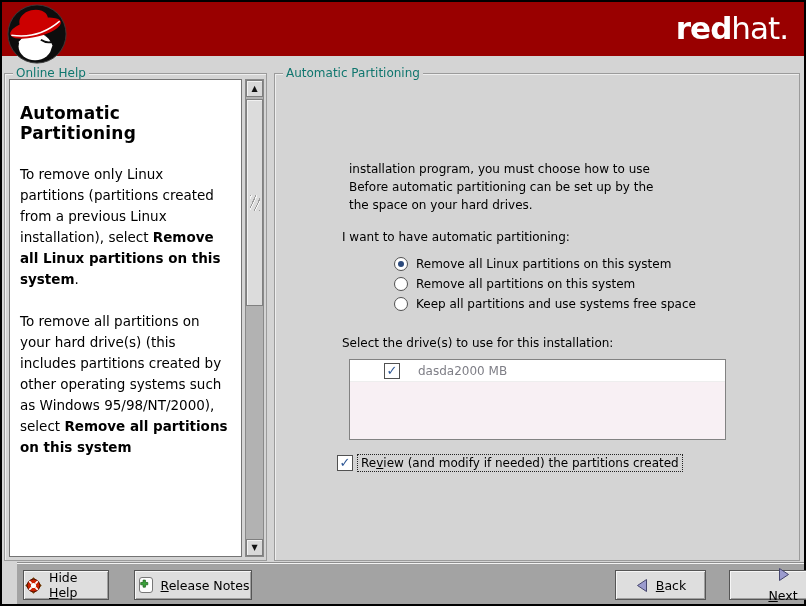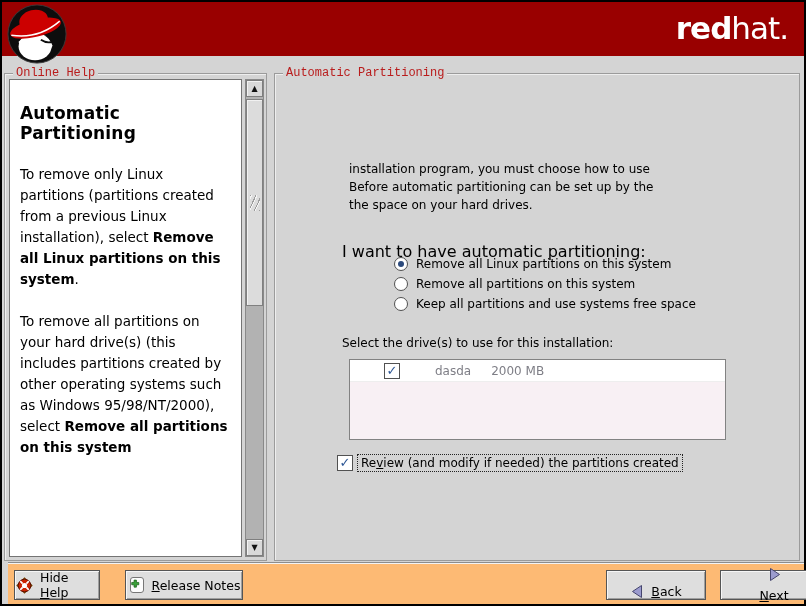--- a/index.html
+++ b/index.html
@@ -16,21 +16,21 @@
   .brand .b { font-weight:bold; }
   .logo { position:absolute; left:6px; top:3px; width:62px; height:62px; z-index:5; }
 
   
   .frame {
     position:absolute; border:1px solid #9b9b9b;
     box-shadow: inset 1px 1px 0 #eeeeee;
   }
   .frame-label {
     position:absolute; top:-8px; left:8px; background:#d4d4d4; padding:0 3px;
-    font-size:12px; color:#b91c1c; white-space:nowrap;font-family:Liberation Mono, monospace;
+    font-size:12px; color:#0f766e; white-space:nowrap;
   }
   .left-frame  { left:4px;  top:73px; width:263px; height:488px; }
   .main-frame  { left:274px; top:73px; width:526px; height:488px; }
 
   
   .help-view {
     position:absolute; left:4px; top:5px; width:233px; height:478px;
     background:#fff; border:1px solid #747474; overflow:hidden;
   }
   .help-content { padding:0 10px; color:#000; }
@@ -53,62 +53,62 @@
     position:absolute; left:0; top:19px; width:17px; height:207px;
     background:#dcdcdc; border:1px solid #808080; box-shadow:inset 1px 1px 0 #f1f1f1;
   }
   .grip {
     position:absolute; left:3px; top:50%; margin-top:-8px; width:10px; height:16px;
     background:repeating-linear-gradient(115deg,#9c9c9c 0 1px,#f5f5f5 1px 2px,rgba(0,0,0,0) 2px 5px);
   }
 
   
   .intro { position:absolute; left:74px; top:86px; font-size:12px; line-height:18px; color:#000; }
-  .q-label { position:absolute; left:67px; top:168px; font-size:16px; }
+  .q-label { position:absolute; left:67px; top:156px; font-size:12px; }
   .radio-row { position:absolute; left:119px; height:18px; display:flex; align-items:center; gap:8px; font-size:12px; }
   .radio {
     width:14px; height:14px; border-radius:50%; background:#fff;
     border:1px solid #515151; position:relative; flex:0 0 auto;
   }
   .radio .dot { position:absolute; left:3px; top:3px; width:6px; height:6px; border-radius:50%; background:#2c4a7c; display:none; }
   .radio.sel .dot { display:block; }
 
   .drives-label { position:absolute; left:67px; top:262px; font-size:12px;text-align:right; }
   .listbox {
     position:absolute; left:74px; top:285px; width:377px; height:81px;
     background:#f8f0f4; border:1px solid #828282;
   }
   .list-row { height:22px; background:#fff; border-bottom:1px solid #eee; display:flex; align-items:center; font-size:12px; color:#7e7e86; }
   .list-row .cb { margin-left:34px; }
-  .drive-name { margin-left:35px; }
-  .drive-size { margin-left:20px; }
+  .drive-name { margin-left:18px; }
+  .drive-size { }
 
   .cb {
     width:16px; height:16px; background:#fff; border:1px solid #515151;
     color:#2c5694; font-weight:bold; font-size:13px; line-height:14px; text-align:center;
     flex:0 0 auto;
   }
   .review-row { position:absolute; left:62px; top:380px; display:flex; align-items:center; gap:4px; }
   .review-label { font-size:12px; border:1px dotted #222; padding:1px 3px; }
   .u { text-decoration:underline; }
 
   
   .footer {
-    position:absolute; left:8px; right:2px; bottom:2px; height:42px; background:#fdba74;
+    position:absolute; left:17px; right:2px; bottom:2px; height:42px; background:#a3a3a3;
     border-top:1px solid #8d8d8d; box-shadow:inset 0 1px 0 #f3f3f3;
   }
   .btn {
     position:absolute; top:7px; height:30px; background:#dedede;
     border:1px solid #555; box-shadow:inset 1px 1px 0 #f6f6f6, inset -1px -1px 0 #9f9f9f;
     display:flex; align-items:center; justify-content:center; gap:6px;
     font-size:12.5px; color:#000; cursor:default;
   }
   .btn-hide-help { left:6px; width:86px; }
   .btn-release  { left:117px; width:118px; }
-  .btn-back { left:598px; width:100px;align-items:flex-end; }
+  .btn-back { left:598px; width:91px; }
   .btn-next { left:712px; width:108px;flex-direction:column; }
   .icon { flex:0 0 auto; display:block; }
 </style>
 </head>
 <body>
 
 <div class="window">
 
   <div class="header">
     <div class="brand"><span class="b">red</span><span>hat.</span></div>

